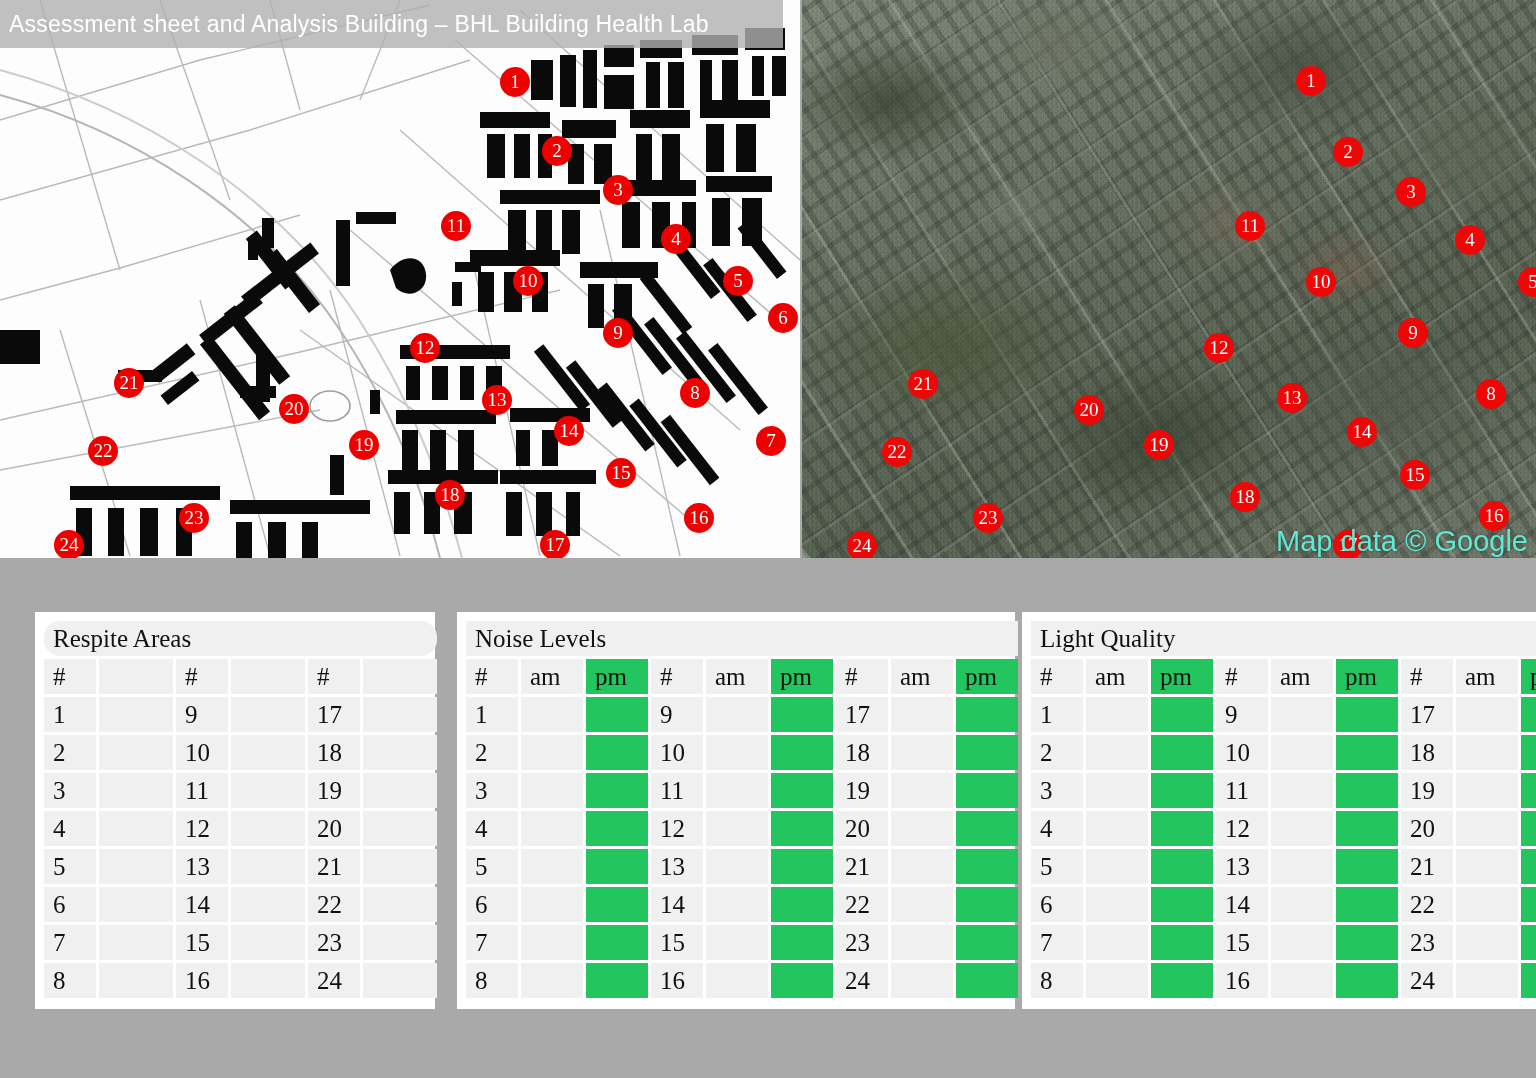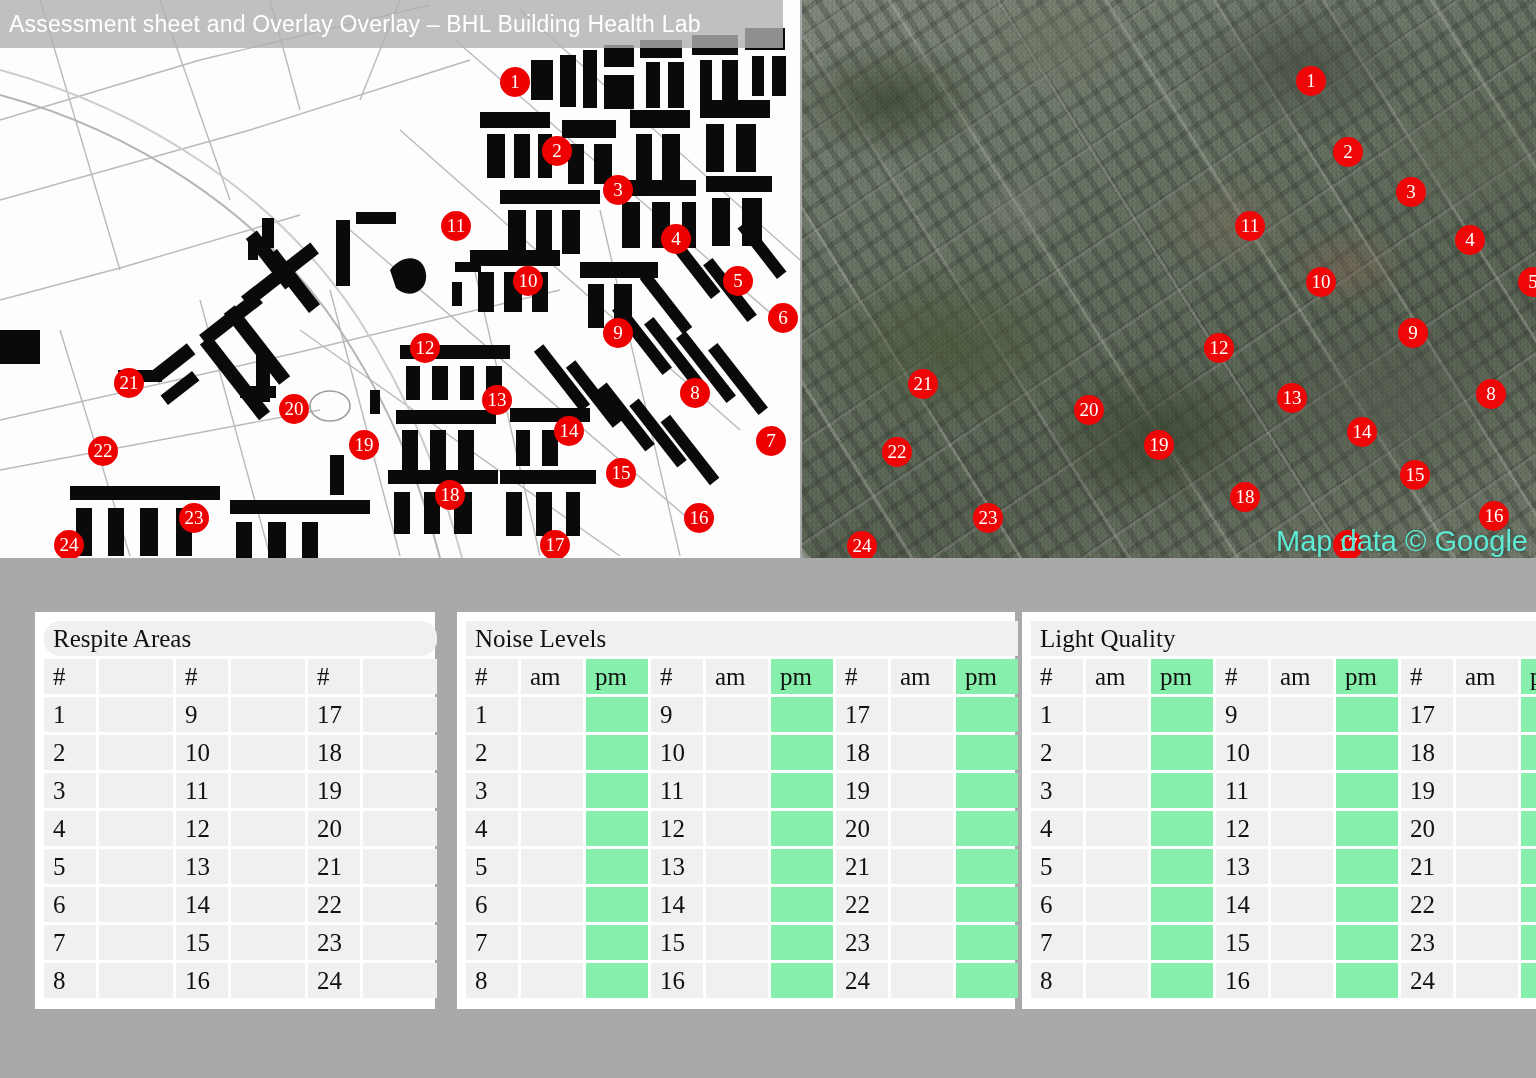--- a/index.html
+++ b/index.html
@@ -121,21 +121,21 @@
     height:35px;
     font-family:"Liberation Serif", serif;
     font-size:25px;
     color:#111111;
     text-align:left;
     padding:0 0 0 9px;
     font-weight:400;
     vertical-align:middle;
     box-sizing:border-box;
   }
-  table.sheet td.shade, table.sheet th.shade{background:#86efac;margin-top:32px;}
+  table.sheet td.shade, table.sheet th.shade{background:#22c55e;margin-top:32px;}
   .sheet-title{
     height:42px;
     font-family:"Liberation Serif", serif;
     font-size:27px;
     font-weight:bold;
     padding-left:9px;
     background:#f0f0f0;
     white-space:nowrap;
   }
   .t-respite{color:#4b6129;border-radius:16px;}
@@ -264,21 +264,21 @@
       <div class="marker" style="left:450px;top:495px;">18</div>
       <div class="marker" style="left:364px;top:445px;">19</div>
       <div class="marker" style="left:294px;top:409px;">20</div>
       <div class="marker" style="left:129px;top:383px;">21</div>
       <div class="marker" style="left:103px;top:451px;">22</div>
       <div class="marker" style="left:194px;top:518px;">23</div>
       <div class="marker" style="left:69px;top:545px;">24</div>
     </div>
 
     <div class="title-band">
-      <span class="title-text">Assessment sheet and Overlay Overlay – BHL Building Health Lab</span>
+      <span class="title-text">Assessment sheet and Analysis Building – BHL Building Health Lab</span>
     </div>
   </div>
 
   <div class="map-panel map-right">
     <div class="sat-canvas"></div>
     <div class="sat-arc"></div>
     <div class="sat-arc2"></div>
     <div class="sat-noise"></div>
 
     <div>

